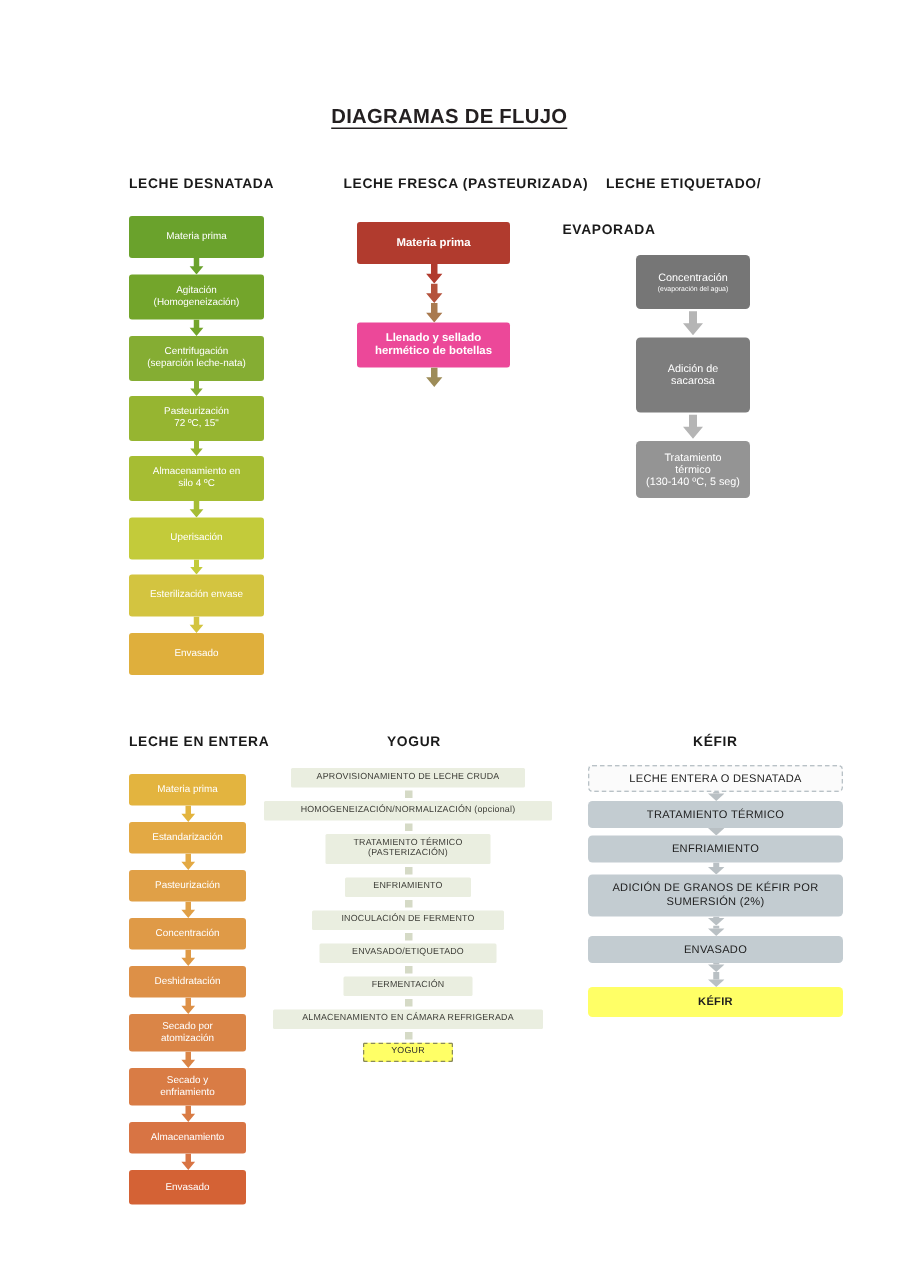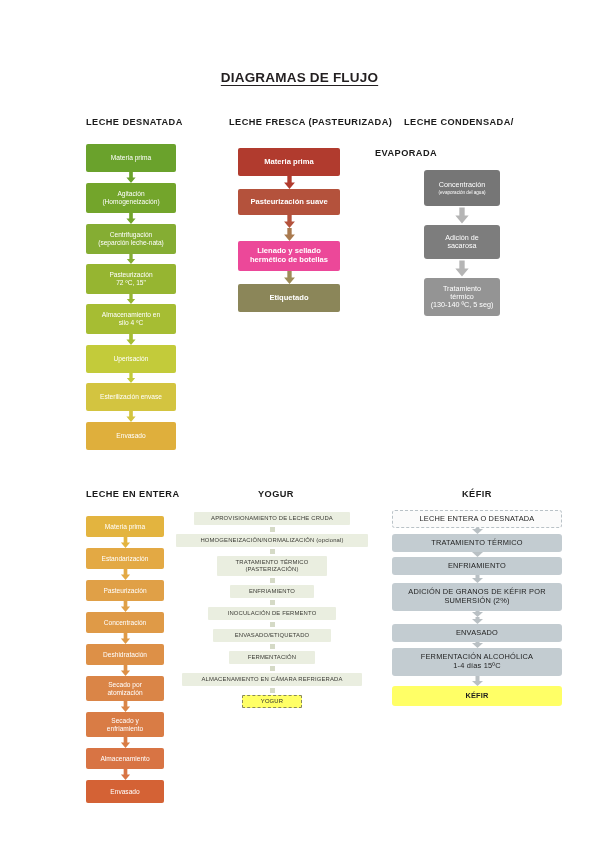--- a/index.html
+++ b/index.html
@@ -118,21 +118,21 @@
   }
   .gap { width: 100%; }
 </style>
 </head>
 <body>
 
 <div id="doc-title">DIAGRAMAS DE FLUJO</div>
 
 <div class="col-heading" style="left:86px; top:117px;">LECHE DESNATADA</div>
 <div class="col-heading" style="left:229px; top:117px;">LECHE FRESCA (PASTEURIZADA)</div>
-<div class="col-heading" style="left:404px; top:117px;">LECHE CONDENSADA/</div>
+<div class="col-heading" style="left:404px; top:117px;">LECHE ETIQUETADO/</div>
 <div class="col-heading" style="left:375px; top:148px;">EVAPORADA</div>
 
 <div class="col-heading" style="left:86px; top:489px;">LECHE EN ENTERA</div>
 <div class="col-heading" style="left:258px; top:489px;">YOGUR</div>
 <div class="col-heading" style="left:462px; top:489px;">KÉFIR</div>
 
 <div class="flow-col" id="col-desnatada">
     <div class="fbox" style="background: rgb(106, 162, 44); height: 28px;">Materia prima</div>
     <div class="arrow" style="height: 11px; width: 100%;">
       <svg width="12" height="11" viewBox="0 0 12 12" style="display:block;margin:0 auto;">
@@ -177,47 +177,45 @@
     </div>
     <div class="fbox" style="background: rgb(223, 175, 60); height: 28px;">Envasado</div>
   </div>
 <div class="flow-col" id="col-fresca">
     <div class="fbox" style="background: rgb(177, 59, 46); height: 28px;">Materia prima</div>
     <div class="arrow" style="height: 13px; width: 100%;">
       <svg width="13" height="13" viewBox="0 0 12 12" style="display:block;margin:0 auto;">
         <path d="M4 0 h4 v6 h3 L6 12 L1 6 h3 Z" fill="#b13b2e"></path>
       </svg>
     </div>
-    <div class="fbox" style="background: rgb(180, 82, 60); height: 26px;">Pasteurización suave</div>
     <div class="arrow" style="height: 13px; width: 100%;">
       <svg width="13" height="13" viewBox="0 0 12 12" style="display:block;margin:0 auto;">
         <path d="M4 0 h4 v6 h3 L6 12 L1 6 h3 Z" fill="#b4523c"></path>
       </svg>
     </div>
     <div class="arrow" style="height: 13px; width: 100%;">
       <svg width="13" height="13" viewBox="0 0 12 12" style="display:block;margin:0 auto;">
         <path d="M4 0 h4 v6 h3 L6 12 L1 6 h3 Z" fill="#a97a4f"></path>
       </svg>
     </div>
     <div class="fbox" style="background: #ec4899; height: 30px;">Llenado y sellado<br>hermético de botellas</div>
     <div class="arrow" style="height: 13px; width: 100%;">
       <svg width="13" height="13" viewBox="0 0 12 12" style="display:block;margin:0 auto;">
         <path d="M4 0 h4 v6 h3 L6 12 L1 6 h3 Z" fill="#9d8c58"></path>
       </svg>
     </div>
-    <div class="fbox" style="background: rgb(139, 134, 89); height: 28px;">Etiquetado</div>
   </div>
 <div class="flow-col" id="col-condensada">
     <div class="fbox" style="background: rgb(118, 118, 118); height: 36px; border-radius: 3px;">Concentración<span class="sub">(evaporación del agua)</span></div>
     <div class="arrow" style="height: 19px; width: 100%;">
       <svg width="16" height="19" viewBox="0 0 12 12" style="display:block;margin:0 auto;">
         <path d="M4 0 h4 v6 h3 L6 12 L1 6 h3 Z" fill="#b5b5b5"></path>
       </svg>
     </div>
-    <div class="fbox" style="background: rgb(125, 125, 125); height: 34px; border-radius: 3px;">Adición de<br>sacarosa</div>
+    <div class="fbox" style="background: rgb(125, 125, 125); height: 50px; border-radius: 3px;">Adición de<br>sacarosa</div>
     <div class="arrow" style="height: 19px; width: 100%;">
       <svg width="16" height="19" viewBox="0 0 12 12" style="display:block;margin:0 auto;">
         <path d="M4 0 h4 v6 h3 L6 12 L1 6 h3 Z" fill="#b5b5b5"></path>
       </svg>
     </div>
     <div class="fbox" style="background: rgb(148, 148, 148); height: 38px; border-radius: 3px;">Tratamiento<br>térmico<br>(130-140 ºC, 5 seg)</div>
   </div>
 <div class="flow-col" id="col-polvo">
     <div class="fbox" style="background: rgb(227, 180, 63); height: 21px;">Materia prima</div>
     <div class="arrow" style="height: 11px; width: 100%;">
@@ -339,21 +337,20 @@
         <path d="M0 2 L11 2 L5.5 7 Z" fill="#b9c0c4"></path>
       </svg>
     </div>
     <div class="fbox" style="height: 18px;">ENVASADO</div>
     <div style="height: 6px; width: 100%;">
       <svg width="11" height="6" viewBox="0 0 11 6" style="display:block;margin:0 auto;">
         <rect x="3.5" y="0" width="4" height="1" fill="#b9c0c4"></rect>
         <path d="M0 1 L11 1 L5.5 6 Z" fill="#b9c0c4"></path>
       </svg>
     </div>
-    <div class="fbox" style="height: 28px;">FERMENTACIÓN ALCOHÓLICA<br>1-4 días 15ºC</div>
     <div style="height: 10px; width: 100%;">
       <svg width="11" height="10" viewBox="0 0 11 10" style="display:block;margin:0 auto;">
         <rect x="3.5" y="0" width="4" height="5" fill="#b9c0c4"></rect>
         <path d="M0 5 L11 5 L5.5 10 Z" fill="#b9c0c4"></path>
       </svg>
     </div>
     <div class="fbox final" style="background: rgb(255, 255, 102); height: 20px;">KÉFIR</div>
   </div>
 
 </body></html>

